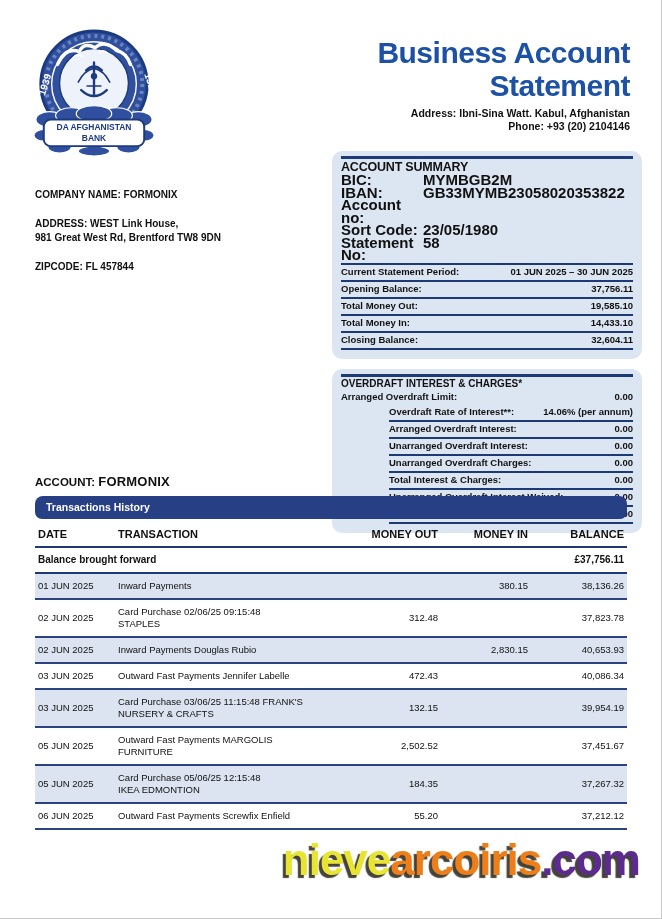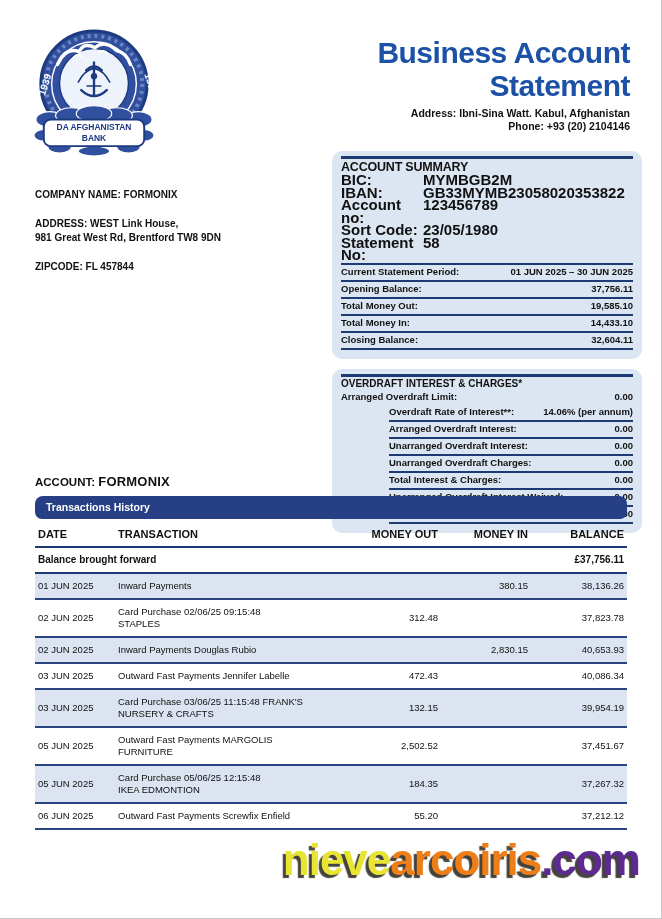--- a/index.html
+++ b/index.html
@@ -130,21 +130,20 @@
           <div class="info-row">
             <div class="info-label">BIC:</div>
             <div class="info-value">MYMBGB2M</div>
           </div>
           <div class="info-row">
             <div class="info-label">IBAN:</div>
             <div class="info-value">GB33MYMB23058020353822</div>
           </div>
           <div class="info-row">
             <div class="info-label">Account no:</div>
-            <div class="info-value">123456789</div>
           </div>
           <div class="info-row">
             <div class="info-label">Sort Code:</div>
             <div class="info-value">23/05/1980</div>
           </div>
           <div class="info-row">
             <div class="info-label">Statement No:</div>
             <div class="info-value">58</div>
           </div>
         </div>

